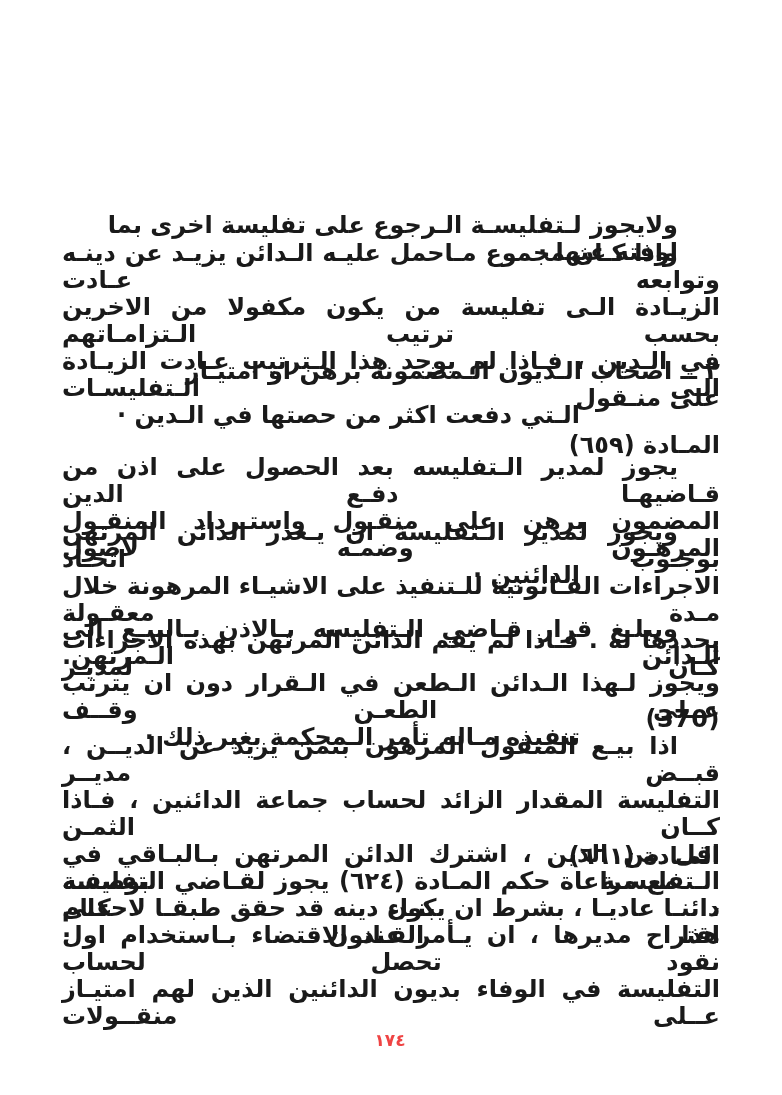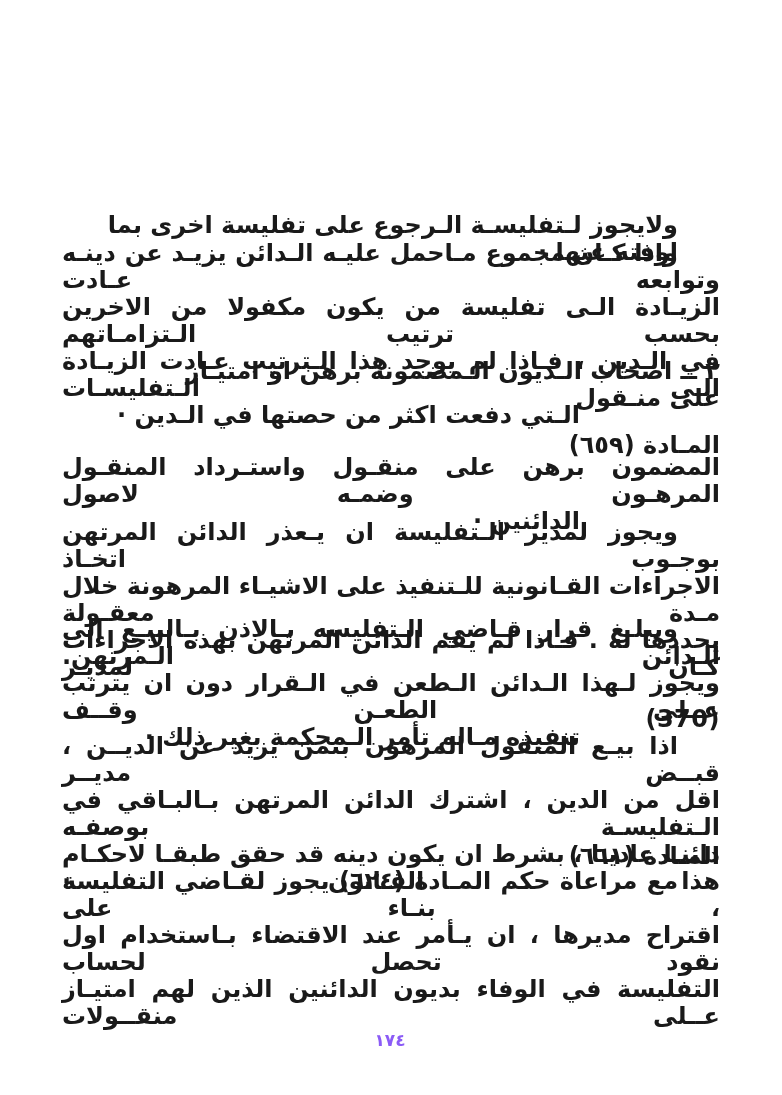--- a/index.html
+++ b/index.html
@@ -46,21 +46,21 @@
     letter-spacing: 0.5px;
   }
   .page-number {
     position: absolute;
     top: 1028px;
     left: 8px;
     right: 10px;
     text-align: center;
     font-size: 17px;
     line-height: 24px;
-    color: #8b5cf6;
+    color: #ef4444;
   }
 </style>
 </head>
 <body>
 
 <div class="page">
   <div class="body-col">
       <div class="block paragraph" style="top: 212px;">
         <div class="line right" style="padding-right: 42px;">ولايجوز لـتفليسـة الـرجوع على تفليسة اخرى بما اوفته عنها ·</div>
       </div>
@@ -71,38 +71,40 @@
         <div class="line right" style="padding-right: 140px;">الـتي دفعت اكثر من حصتها في الـدين ·</div>
       </div>
       <div class="block heading" style="top: 358px;">
         <div class="line center">٢ ــ اصحاب الـديون الـمضمونة برهن او امتيـاز</div>
         <div class="line center">على منـقول</div>
       </div>
       <div class="block article-heading" style="top: 432px;">
         <div class="line center">المـادة (٦٥٩)</div>
       </div>
       <div class="block paragraph" style="top: 454px;">
+        <div class="line justify" style="text-indent: 42px;">يجوز لمدير الـتفليسه بعد الحصول على اذن من قـاضيهـا دفـع الدين</div>
         <div class="line justify">المضمون برهن على منقـول واستـرداد المنقـول المرهـون وضمـه لاصول</div>
         <div class="line right" style="padding-right: 140px;">الدائنين ·</div>
       </div>
       <div class="block paragraph" style="top: 519px;">
         <div class="line justify" style="text-indent: 42px;">ويجوز لمدير الـتفليسة ان يـعذر الدائن المرتهن بوجـوب اتخـاذ</div>
         <div class="line justify">الاجراءات القـانونية للـتنفيذ على الاشيـاء المرهونة خلال مـدة معقـولة</div>
         <div class="line justify">يحددها له . فـاذا لم يقم الدائن المرتهن بهذه الاجراءات كـان لمديـر</div>
       </div>
       <div class="block paragraph" style="top: 616px;">
         <div class="line justify" style="text-indent: 42px;">ويبلـغ قرار قـاضي الـتفليسه بـالاذن بـالبيـع الى الـدائن الـمرتهن.</div>
         <div class="line justify">ويجوز لـهذا الـدائن الـطعن في الـقرار دون ان يترتب عــلى الطعـن وقــف</div>
         <div class="line right" style="padding-right: 140px;">تنفيذه مـالم تأمر الـمحكمة بغير ذلك ·</div>
       </div>
       <div class="block article-heading" style="top: 706px;">
         <div class="line center">(370)</div>
       </div>
       <div class="block paragraph" style="top: 733px;">
         <div class="line justify" style="text-indent: 42px;">اذا بيـع المنقول المرهون بثمن يزيد عن الديــن ، قبــض مديــر</div>
+        <div class="line justify">التفليسة المقدار الزائد لحساب جماعة الدائنين ، فـاذا كــان الثمـن</div>
         <div class="line justify">اقل من الدين ، اشترك الدائن المرتهن بـالبـاقي في الـتفليسـة بوصفـه</div>
         <div class="line justify">دائنـا عاديـا ، بشرط ان يكون دينه قد حقق طبقـا لاحكـام هذا القـانون ·</div>
       </div>
       <div class="block article-heading" style="top: 843px;">
         <div class="line center">المـادة (٦٦١)</div>
       </div>
       <div class="block paragraph" style="top: 868px;">
         <div class="line justify" style="text-indent: 42px;">مع مراعاة حكم المـادة (٦٢٤) يجوز لقـاضي التفليسة ، بنـاء على</div>
         <div class="line justify">اقتراح مديرها ، ان يـأمر عند الاقتضاء بـاستخدام اول نقود تحصل لحساب</div>
         <div class="line justify">التفليسة في الوفاء بديون الدائنين الذين لهم امتيـاز عــلى منقــولات</div>

